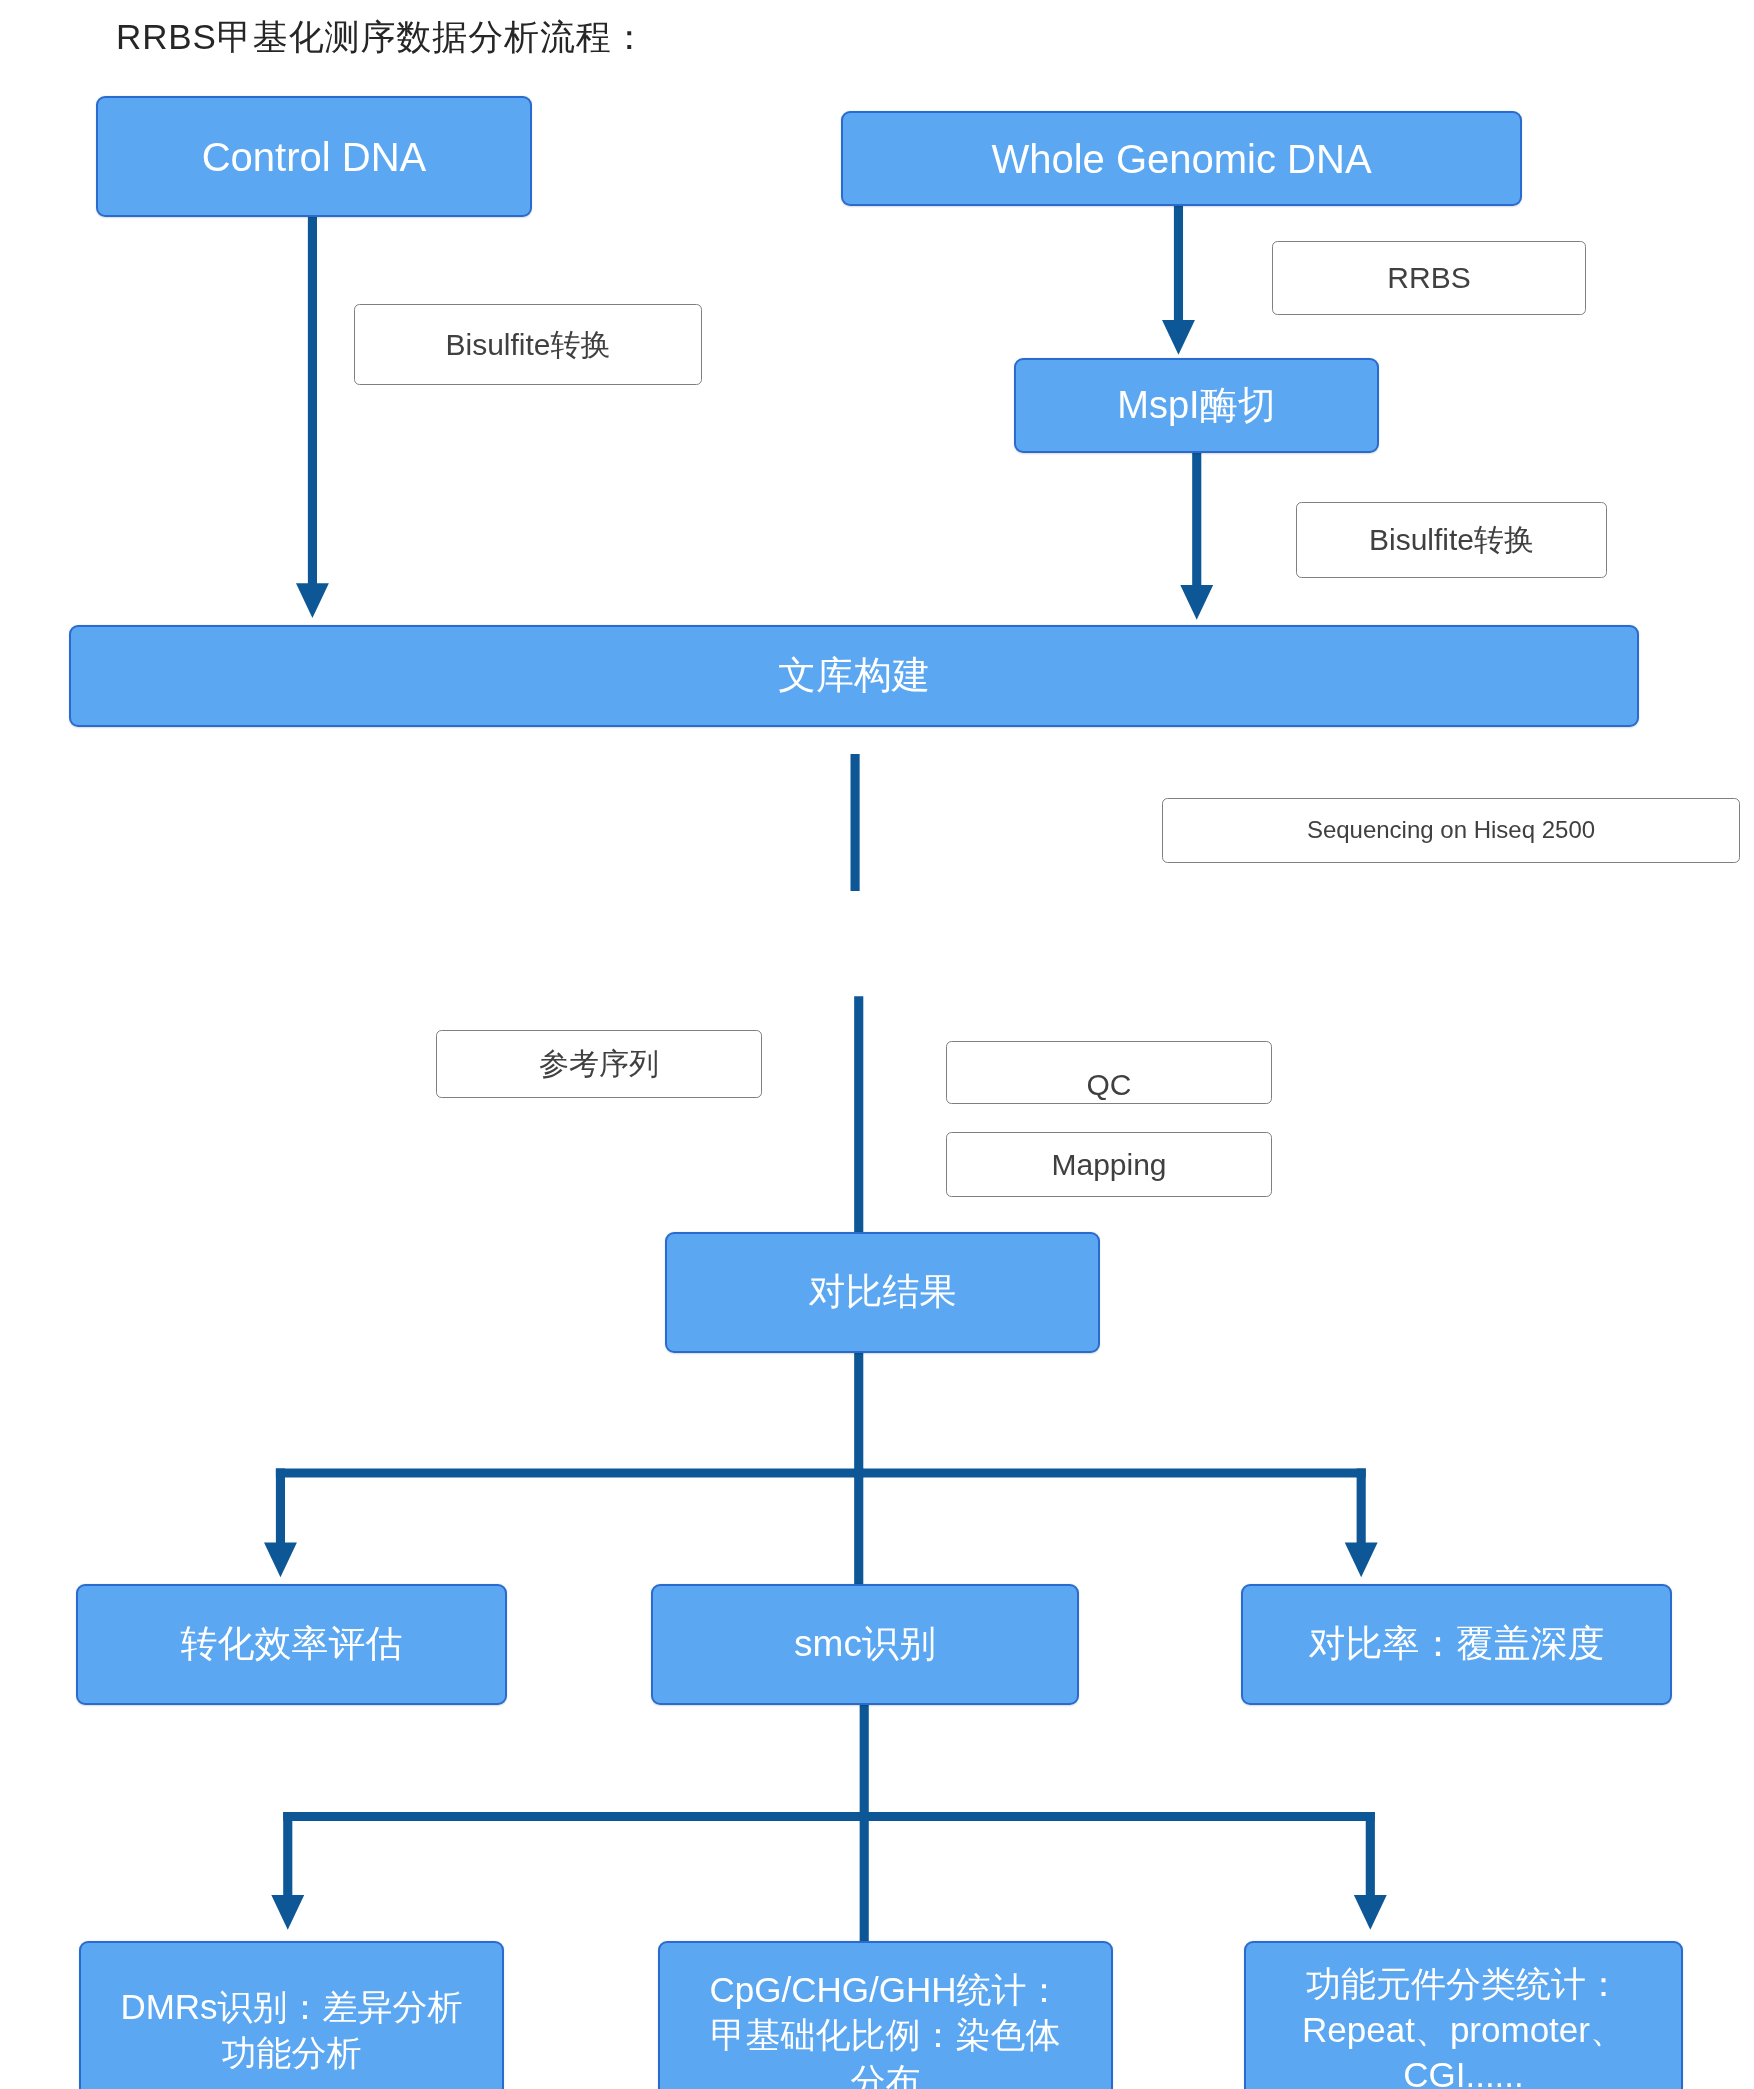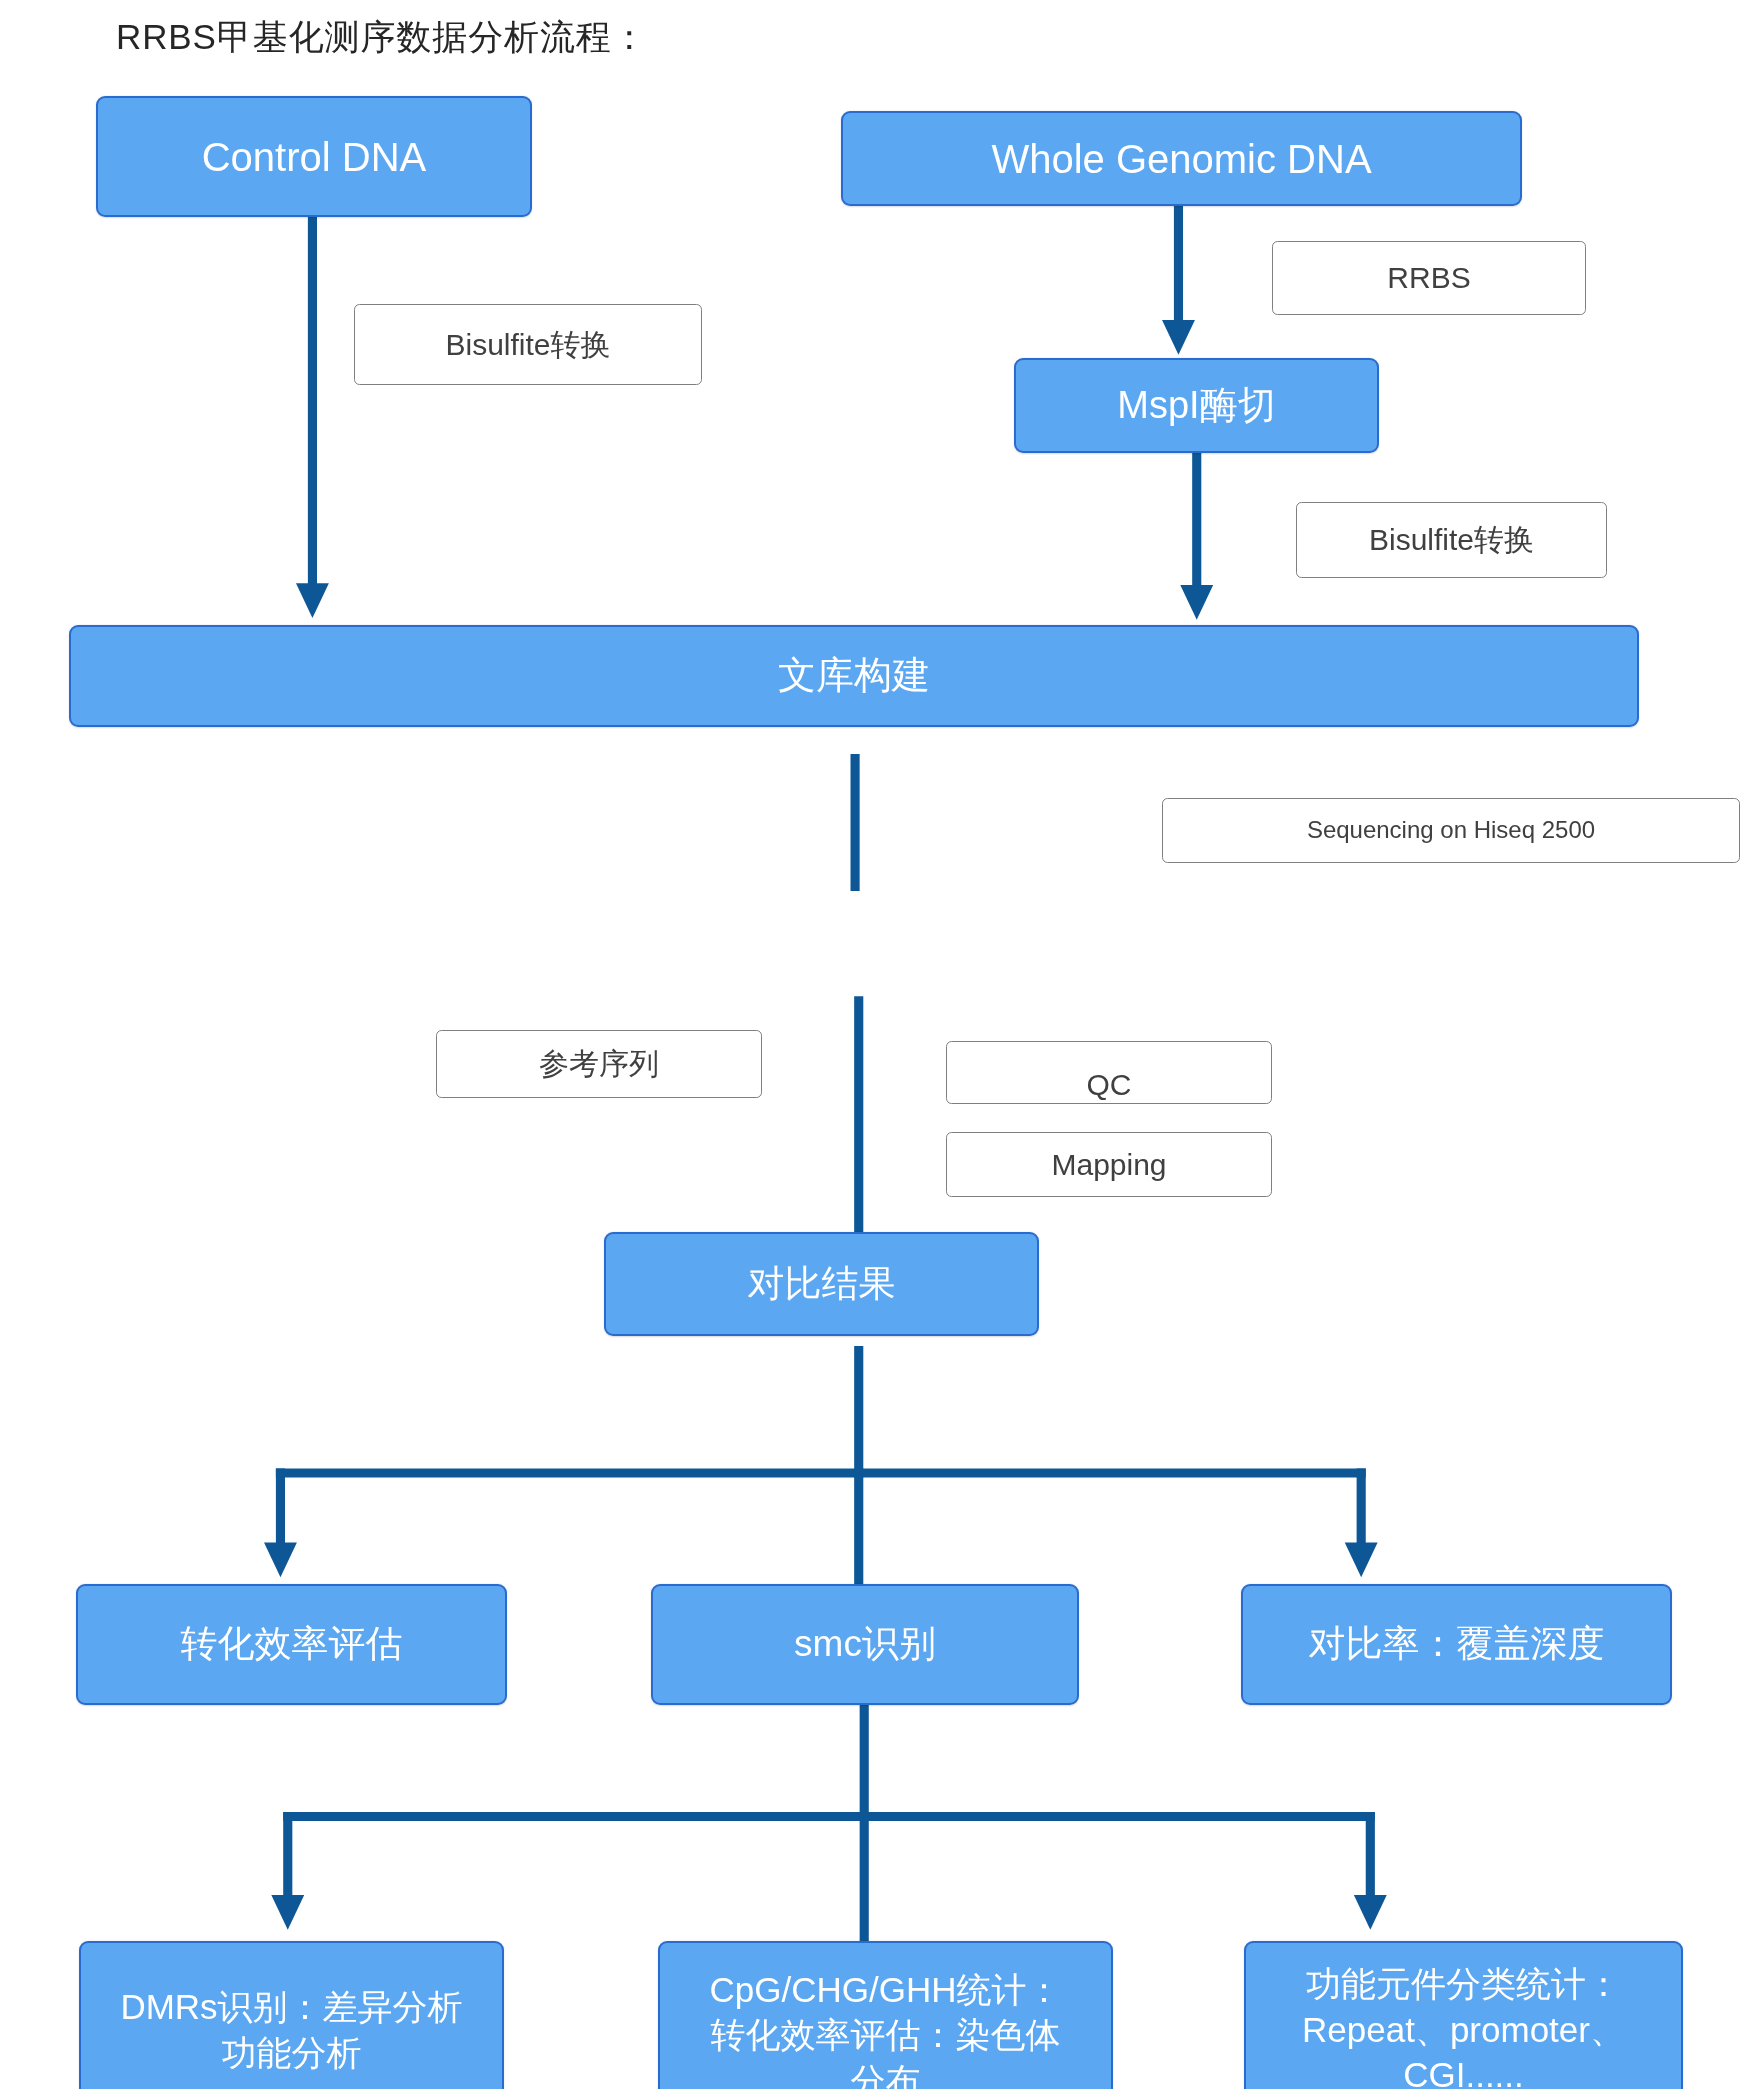--- a/index.html
+++ b/index.html
@@ -119,21 +119,21 @@
 
   <div class="node" style="left:1014px;top:358px;width:365px;height:95px;font-size:38px;">
     <span>MspI酶切</span>
   </div>
 
   <div class="node" style="left:69px;top:625px;width:1570px;height:102px;font-size:38px;">
     <span>文库构建</span>
   </div>
 
 
-  <div class="node" style="left:604px;top:1232px;width:435px;height:104px;font-size:37px;">
+  <div class="node" style="left:665px;top:1232px;width:435px;height:121px;font-size:37px;">
     <span>对比结果</span>
   </div>
 
   <div class="node" style="left:76px;top:1584px;width:431px;height:121px;font-size:37px;">
     <span>转化效率评估</span>
   </div>
 
   <div class="node" style="left:651px;top:1584px;width:428px;height:121px;font-size:37px;">
     <span>smc识别</span>
   </div>
@@ -142,21 +142,21 @@
     <span>对比率：覆盖深度</span>
   </div>
 
   <div class="node" style="left:79px;top:1941px;width:425px;height:177px;font-size:35px;">
     <span>DMRs识别：差异分析</span>
     <span>功能分析</span>
   </div>
 
   <div class="node" style="left:658px;top:1941px;width:455px;height:188px;font-size:35px;">
     <span>CpG/CHG/GHH统计：</span>
-    <span>转化效率评估：染色体</span>
+    <span>甲基础化比例：染色体</span>
     <span>分布</span>
   </div>
 
   <div class="node" style="left:1244px;top:1941px;width:439px;height:177px;font-size:35px;">
     <span>功能元件分类统计：</span>
     <span>Repeat、promoter、</span>
     <span>CGI......</span>
   </div>
 
   <div class="whitelabel" style="left:354px;top:304px;width:348px;height:81px;font-size:30px;">

